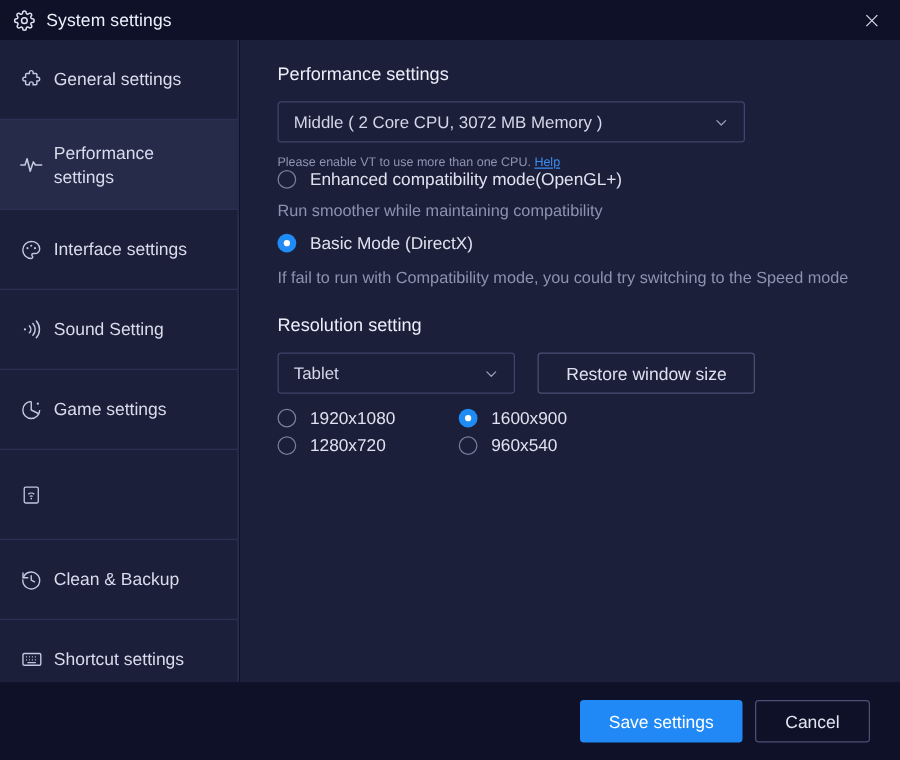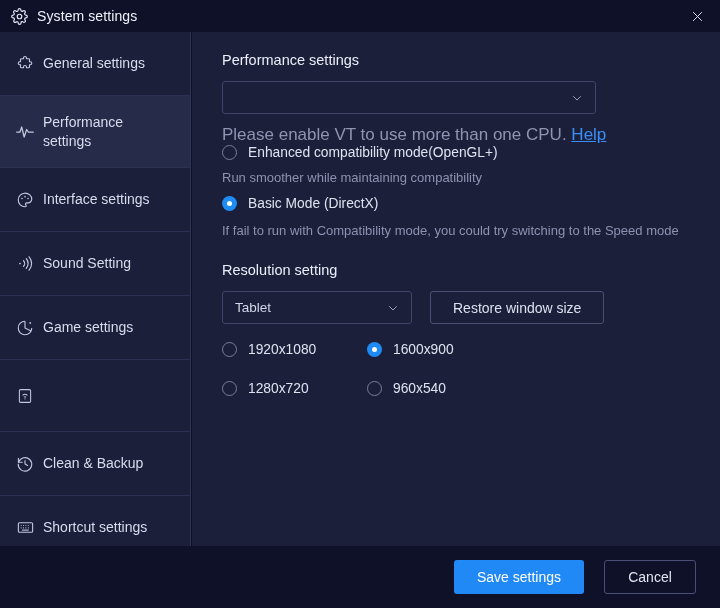--- a/index.html
+++ b/index.html
@@ -131,21 +131,21 @@
     top: 50%;
     transform: translateY(-50%);
     color: #9aa0bd;
     display: flex;
   }
   #perf-select { width: 374px; }
   #res-select  { width: 190px; }
 
   .hint {
     margin-top: 11px;
-    font-size: 17px;
+    font-size: 10px;
     color: #8e94b1;
   }
   .hint a {
     color: #3b8ef5;
     text-decoration: underline;
     cursor: pointer;
   }
 
   .radio-row {
     display: flex;
@@ -200,38 +200,38 @@
     padding: 0 22px;
     border: 1px solid #4a5074;
     border-radius: 3px;
     background: transparent;
     color: #dde0ee;
     font-size: 14px;
     font-family: "Liberation Sans", sans-serif;
     cursor: pointer;
   }
   .res-grid {
-    margin-top: 18px;
+    margin-top: 12px;
     display: grid;
     grid-template-columns: 145px 145px;
-    row-gap: 24px;
+    row-gap: 7px;
   }
 
   
   .footer {
     position: absolute;
     left: 0; top: 546px;
     width: 720px; height: 62px;
     background: #0e1128;
     display: flex;
     align-items: center;
     justify-content: flex-end;
     padding-right: 24px;
     box-sizing: border-box;
-    gap: 20px;
+    gap: 10px;
     padding-left: 12px;
   }
   .btn-primary {
     height: 34px;
     min-width: 130px;
     padding: 0 18px;
     border: none;
     border-radius: 3px;
     background: #2089f5;
     color: #ffffff;
@@ -367,20 +367,21 @@
       </span>
       <span class="s-label">Shortcut settings</span>
     </div>
   </div>
 
   <div class="content">
 
     <div class="sec-title">Performance settings</div>
 
     <div class="select" id="perf-select">
+      <span class="sv">Middle ( 2 Core CPU, 3072 MB Memory )</span>
       <span class="chev">
         <svg width="14" height="14" viewBox="0 0 24 24" fill="none" stroke="currentColor" stroke-width="1.7" stroke-linecap="round" stroke-linejoin="round">
           <polyline points="6,9.5 12,15.5 18,9.5"></polyline>
         </svg>
       </span>
     </div>
 
     <div class="hint">
       <span>Please enable VT to use more than one CPU.</span>
       <a>Help</a>

